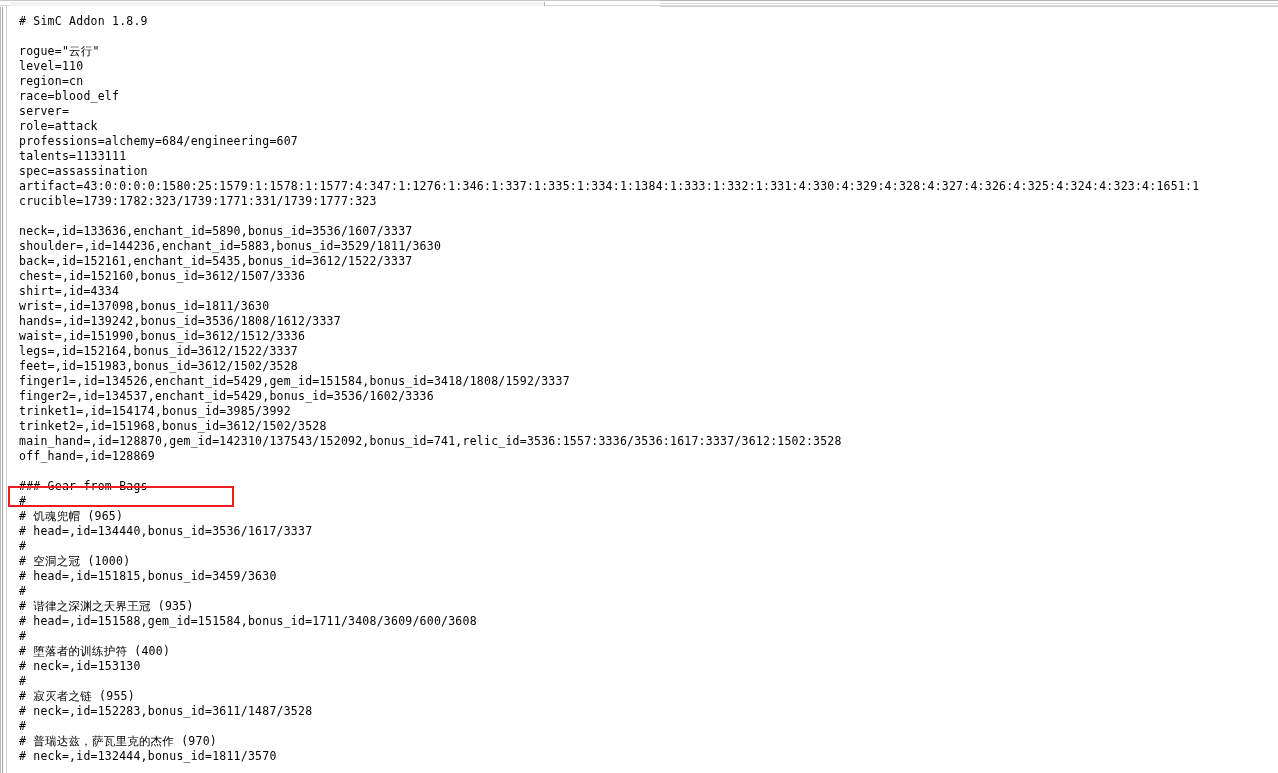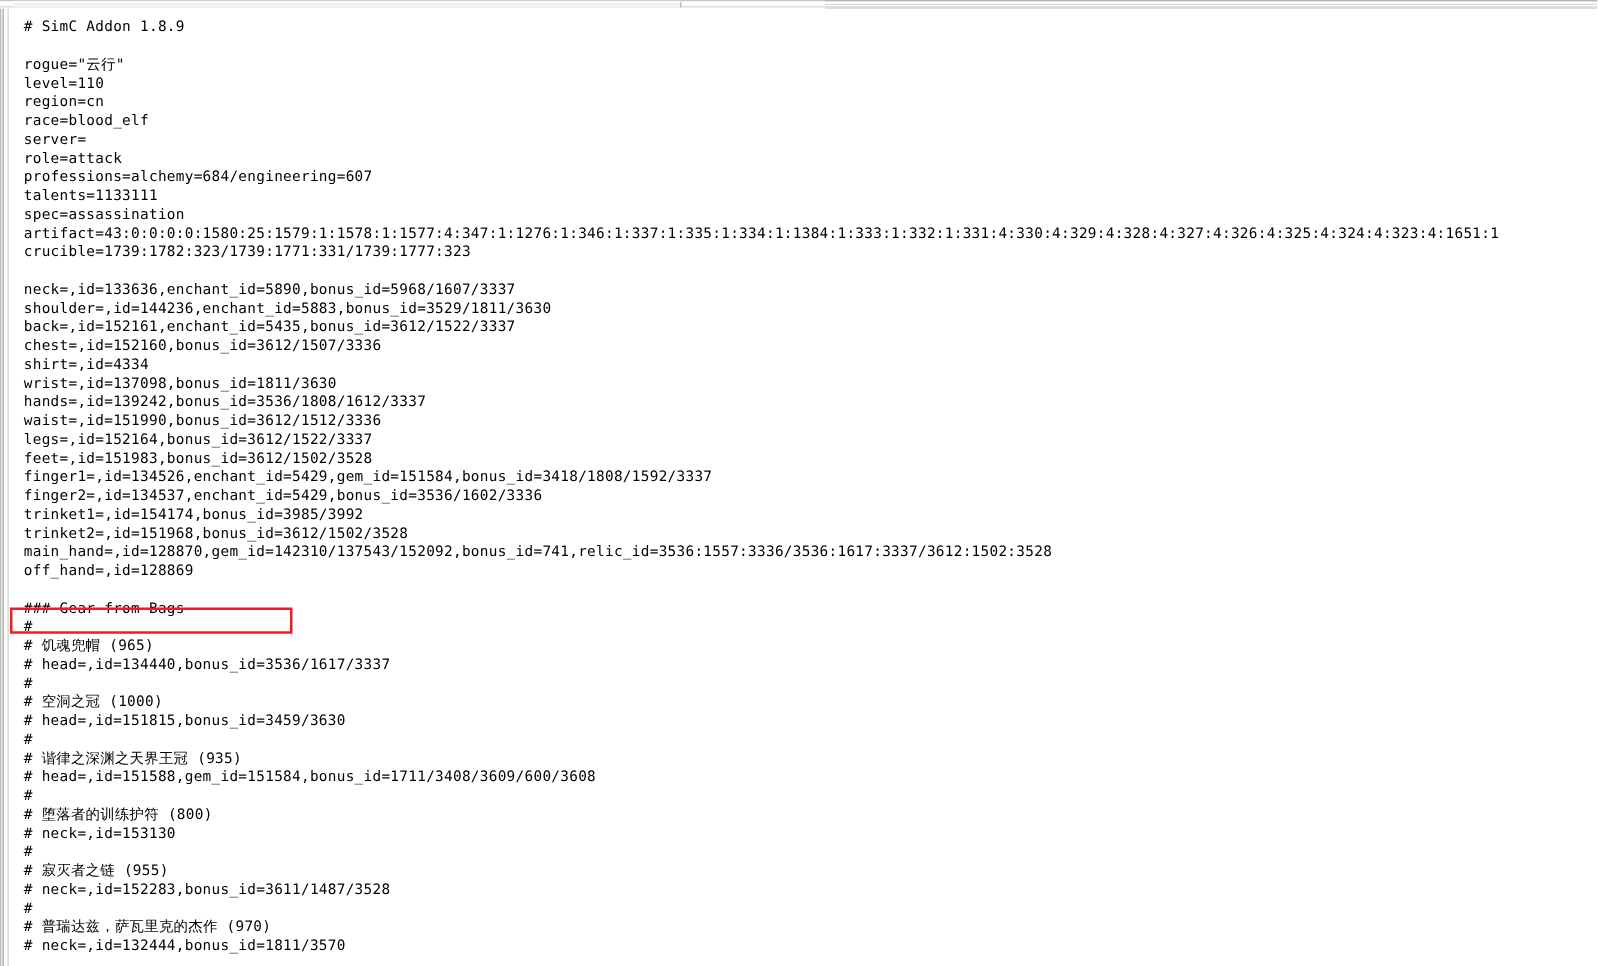--- a/index.html
+++ b/index.html
@@ -186,21 +186,21 @@
         <div class="line">region=cn</div>
         <div class="line">race=blood_elf</div>
         <div class="line">server=</div>
         <div class="line">role=attack</div>
         <div class="line">professions=alchemy=684/engineering=607</div>
         <div class="line">talents=1133111</div>
         <div class="line">spec=assassination</div>
         <div class="line">artifact=43:0:0:0:0:1580:25:1579:1:1578:1:1577:4:347:1:1276:1:346:1:337:1:335:1:334:1:1384:1:333:1:332:1:331:4:330:4:329:4:328:4:327:4:326:4:325:4:324:4:323:4:1651:1</div>
         <div class="line">crucible=1739:1782:323/1739:1771:331/1739:1777:323</div>
         <div class="line blank">&nbsp;</div>
-        <div class="line">neck=,id=133636,enchant_id=5890,bonus_id=5968/1607/3337</div>
+        <div class="line">neck=,id=133636,enchant_id=5890,bonus_id=3536/1607/3337</div>
         <div class="line">shoulder=,id=144236,enchant_id=5883,bonus_id=3529/1811/3630</div>
         <div class="line">back=,id=152161,enchant_id=5435,bonus_id=3612/1522/3337</div>
         <div class="line">chest=,id=152160,bonus_id=3612/1507/3336</div>
         <div class="line">shirt=,id=4334</div>
         <div class="line">wrist=,id=137098,bonus_id=1811/3630</div>
         <div class="line">hands=,id=139242,bonus_id=3536/1808/1612/3337</div>
         <div class="line">waist=,id=151990,bonus_id=3612/1512/3336</div>
         <div class="line">legs=,id=152164,bonus_id=3612/1522/3337</div>
         <div class="line">feet=,id=151983,bonus_id=3612/1502/3528</div>
         <div class="line">finger1=,id=134526,enchant_id=5429,gem_id=151584,bonus_id=3418/1808/1592/3337</div>
@@ -214,21 +214,21 @@
         <div class="line">#</div>
         <div class="line"># 饥魂兜帽 (965)</div>
         <div class="line"># head=,id=134440,bonus_id=3536/1617/3337</div>
         <div class="line">#</div>
         <div class="line"># 空洞之冠 (1000)</div>
         <div class="line"># head=,id=151815,bonus_id=3459/3630</div>
         <div class="line">#</div>
         <div class="line"># 谐律之深渊之天界王冠 (935)</div>
         <div class="line"># head=,id=151588,gem_id=151584,bonus_id=1711/3408/3609/600/3608</div>
         <div class="line">#</div>
-        <div class="line"># 堕落者的训练护符 (800)</div>
+        <div class="line"># 堕落者的训练护符 (400)</div>
         <div class="line"># neck=,id=153130</div>
         <div class="line">#</div>
         <div class="line"># 寂灭者之链 (955)</div>
         <div class="line"># neck=,id=152283,bonus_id=3611/1487/3528</div>
         <div class="line">#</div>
         <div class="line"># 普瑞达兹，萨瓦里克的杰作 (970)</div>
         <div class="line"># neck=,id=132444,bonus_id=1811/3570</div>
       </div>
   </div>
 

